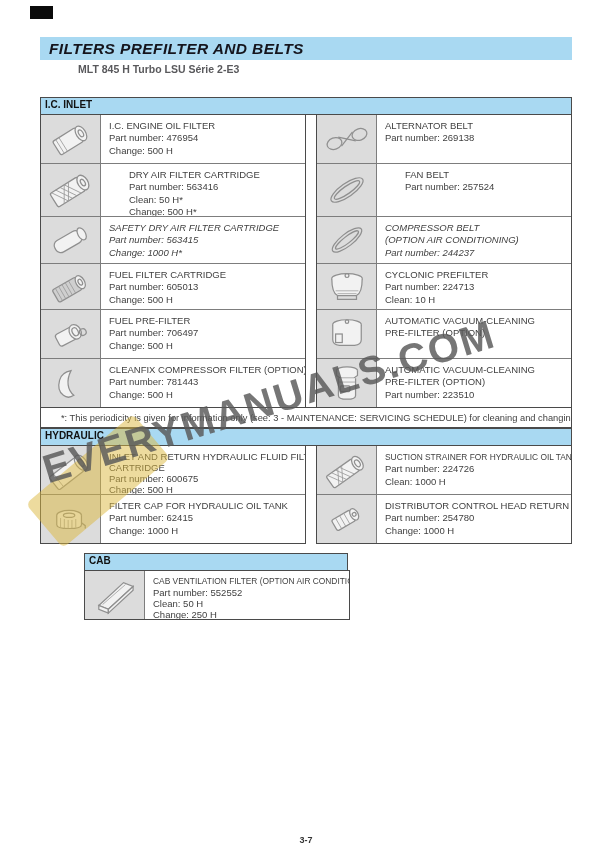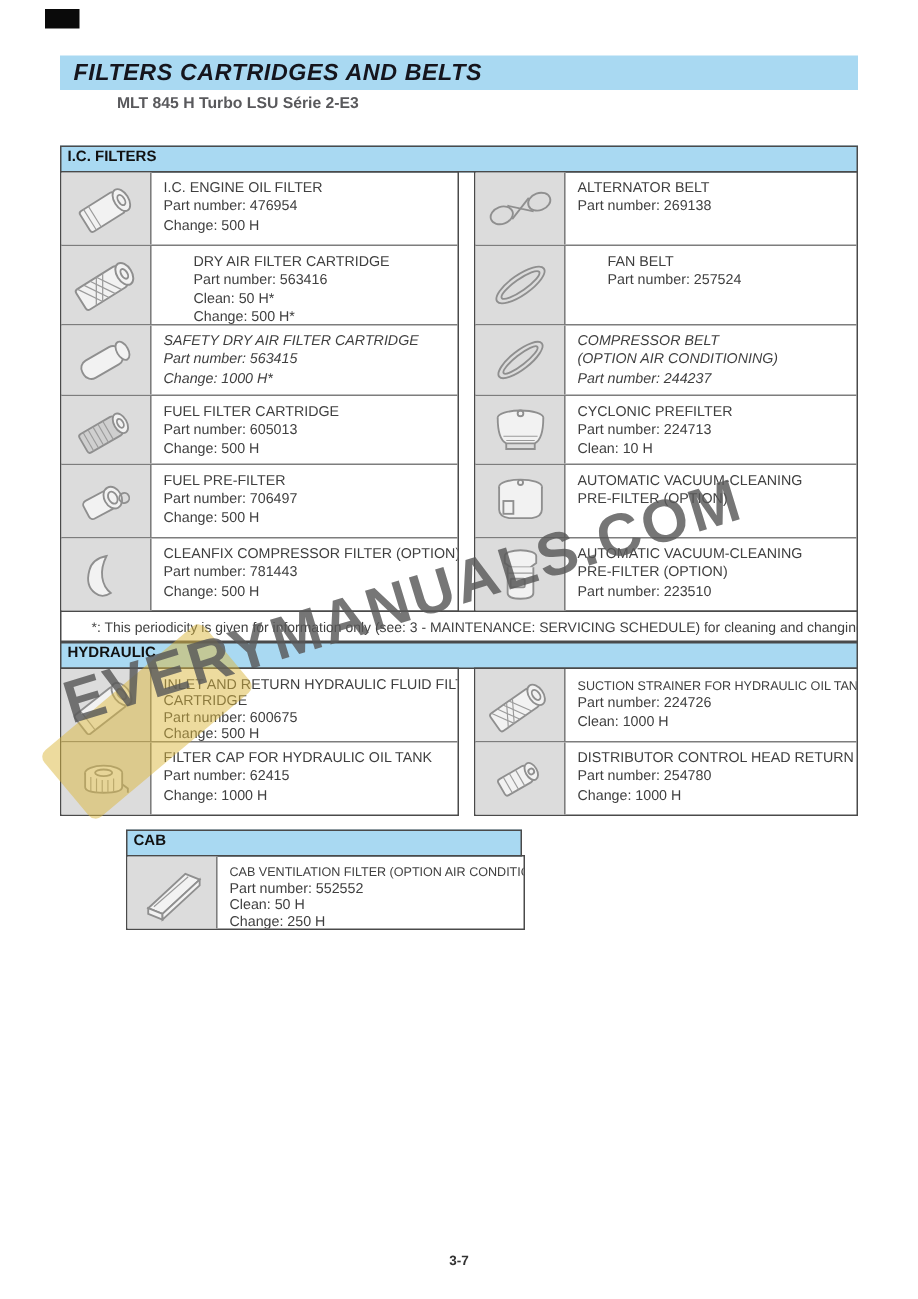--- a/index.html
+++ b/index.html
@@ -52,26 +52,26 @@
   .hatch{stroke:#9a9a9a;stroke-width:.8;fill:none;}
 </style>
 </head>
 <body>
 
 <div class="page">
 
   <div class="black-mark"></div>
 
   <div class="title-bar">
-    <span class="t">FILTERS CARTRIDGES AND BELTS</span>
+    <span class="t">FILTERS PREFILTER AND BELTS</span>
   </div>
   <div class="subtitle">MLT 845 H Turbo LSU Série 2-E3</div>
 
   <div class="section" style="top:97px;">
-    <div class="sec-hdr">I.C. FILTERS</div>
+    <div class="sec-hdr">I.C. INLET</div>
     <div class="sec-body">
 
       <div class="half left">
 
         <div class="row h48">
           <div class="img-cell">
             <svg width="48" height="38" viewBox="0 0 48 40">
               <g transform="rotate(-32 24 20)">
                 <rect class="artw" x="6" y="12" width="28" height="17" rx="2"></rect>
                 <line class="hatch" x1="10" y1="12" x2="10" y2="29"></line>

